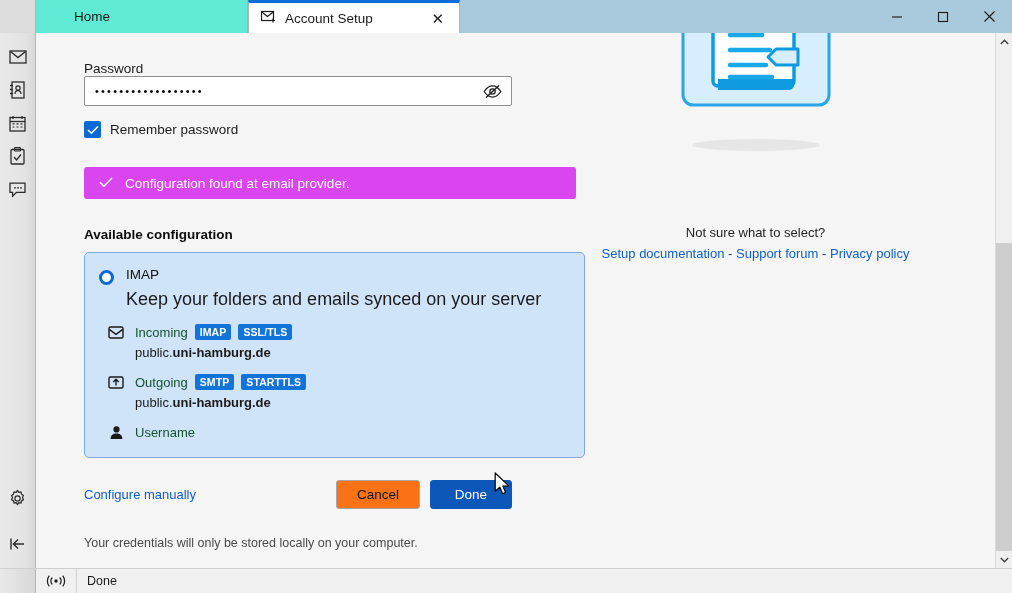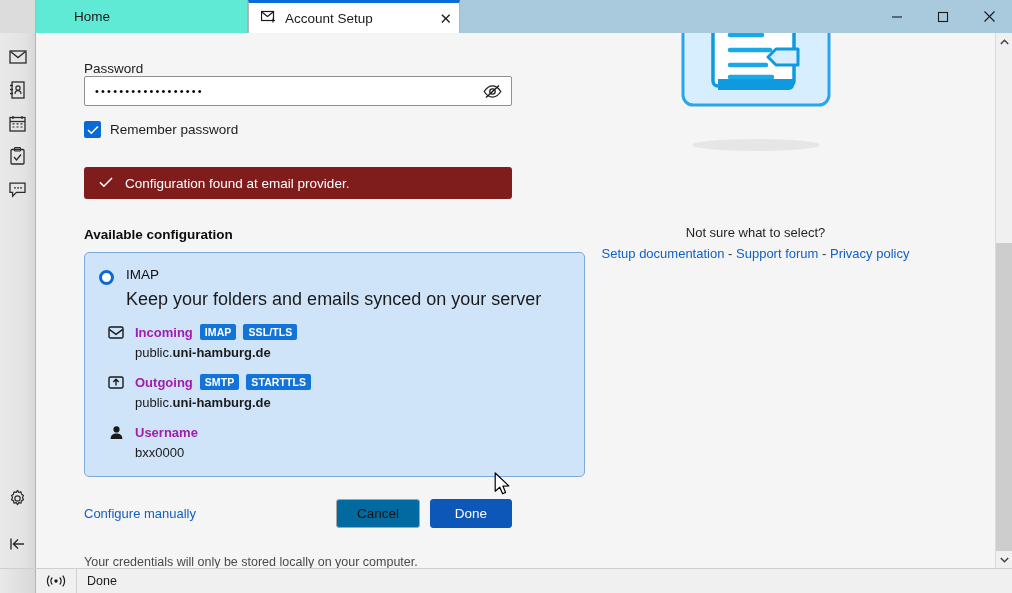--- a/index.html
+++ b/index.html
@@ -48,21 +48,21 @@
     border-right: 1px solid #92b5ca;
   }
   .tab.active {
     background: #ffffff;
     width: 212px;
     border-top: 3px solid #0a6cd6;
     border-left: 1px solid #b6b6b6;
     border-right: 1px solid #b6b6b6;
     justify-content: space-between;
     padding-left: 12px;
-    padding-right: 4px;
+    padding-right: 12px;
   }
   .tab.active .tab-inner { display:flex; align-items:center; gap:8px; }
   .tab-close {
     font-size: 15px; color: #222; line-height: 1; cursor: default;
     padding: 2px 3px;
   }
   .tb-spacer { flex: 1 1 auto; background: #a9c9dc; }
   .wincontrols { display: flex; align-items: stretch; }
   .wc {
     width: 46px;
@@ -147,22 +147,22 @@
   .checkbox {
     width: 17px; height: 17px;
     background: #0a69d4;
     border-radius: 2px;
     display: flex; align-items: center; justify-content: center;
   }
   .check-label { font-size: 13.5px; color: #1b1b1b; }
 
   .banner {
     margin-top: 29px;
-    width: 428px; height: 32px;
-    background: #7f1d1d;
+    width: 492px; height: 32px;
+    background: #d946ef;
     border-radius: 3px;
     display: flex; align-items: center;
     gap: 12px;
     padding-left: 15px;
     color: #fff;
     font-size: 13.5px;
   }
   .banner .chk { font-size: 14px; line-height:1; }
 
   .section-title {
@@ -192,21 +192,21 @@
   .cc-sub { font-size: 18px; color: #1b1b1b; margin-top: 7px; }
 
   .detail-block { margin-top: 13px; padding-left: 36px; position: relative; }
   .detail-icon {
     position: absolute; left: 8px; top: 0px;
     width: 18px; height: 18px;
     display:flex; align-items:center; justify-content:center;
     color: #1a1a1a;
   }
   .detail-head { display:flex; align-items:center; gap:7px; height:18px; }
-  .detail-name { font-size: 13px; font-weight: bold; color: #a21caf; }
+  .detail-name { font-size: 13px; font-weight: normal; color: #14532d; }
   .badge {
     background: #1273d8;
     color: #fff;
     font-size: 10.5px;
     font-weight: bold;
     padding: 2px 5px 2px 5px;
     border-radius: 2px;
     line-height: 1.15;
     letter-spacing: 0.1px;
   }
@@ -226,21 +226,21 @@
   .btn-row .spacer { flex: 1 1 auto; }
   .btn {
     height: 29px;
     min-width: 84px;
     font-size: 13.5px;
     border-radius: 3px;
     display: flex; align-items: center; justify-content: center;
     padding: 0 16px;
   }
   .btn.cancel {
-    background: #0369a1;
+    background: #f97316;
     border: 1px solid #a6a6a6;
     color: #141414;
     margin-right: 10px;
   }
   .btn.primary {
     background: #0d57b8;
     border: 1px solid #0d57b8;
     color: #fff;
     min-width: 82px;
   }
@@ -506,21 +506,20 @@
             <div class="detail-block">
               <div class="detail-icon">
                 <svg width="15" height="15" viewBox="0 0 15 15">
                   <circle cx="7.5" cy="4.4" r="3.1" fill="#1a1a1a"></circle>
                   <path d="M1.6 14 c0-3.6 2.6-5.4 5.9-5.4 s5.9 1.8 5.9 5.4 Z" fill="#1a1a1a"></path>
                 </svg>
               </div>
               <div class="detail-head">
                 <span class="detail-name">Username</span>
               </div>
-              <div class="detail-val">bxx0000</div>
             </div>
           </div>
 
           <div class="btn-row">
             <a class="link" href="#">Configure manually</a>
             <div class="spacer"></div>
             <div class="btn cancel">Cancel</div>
             <div class="btn primary">Done</div>
           </div>
 

